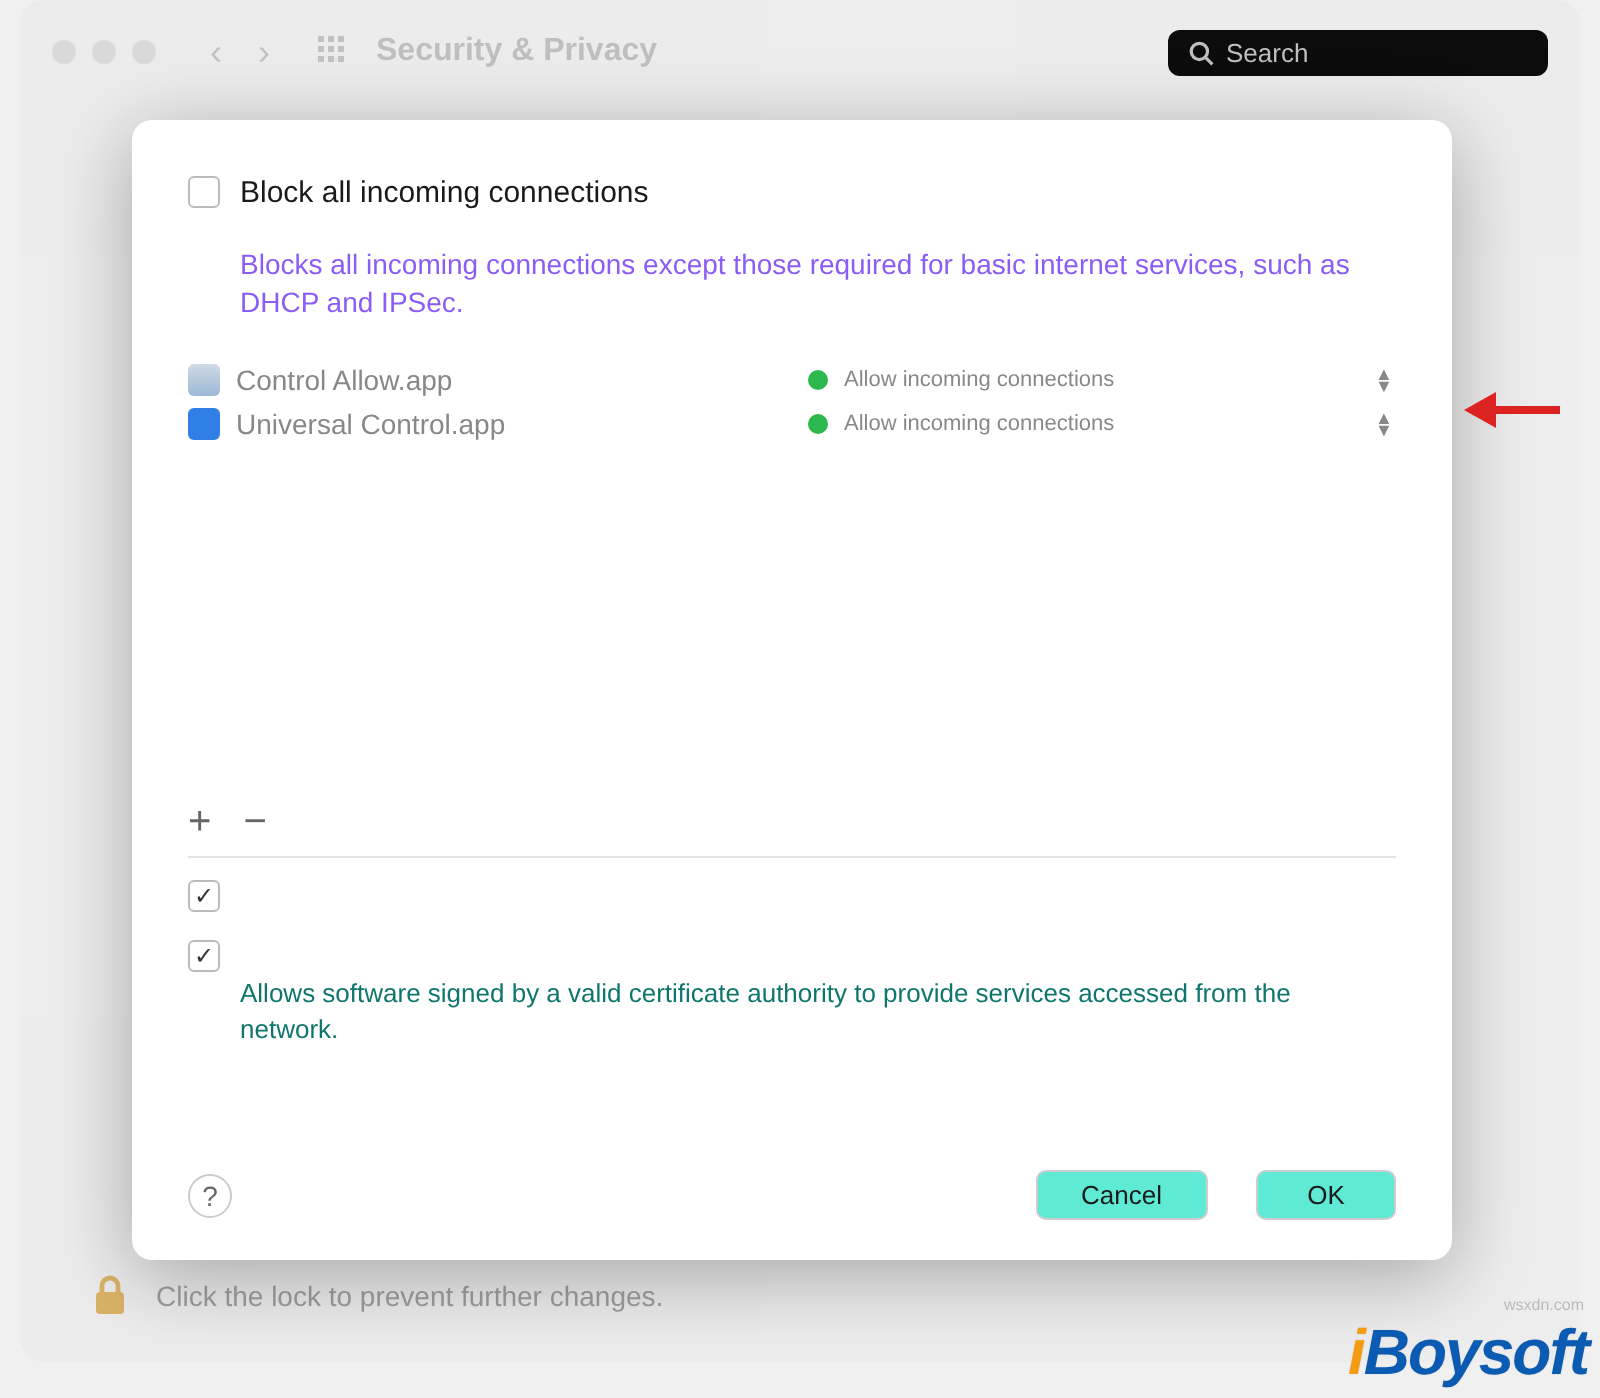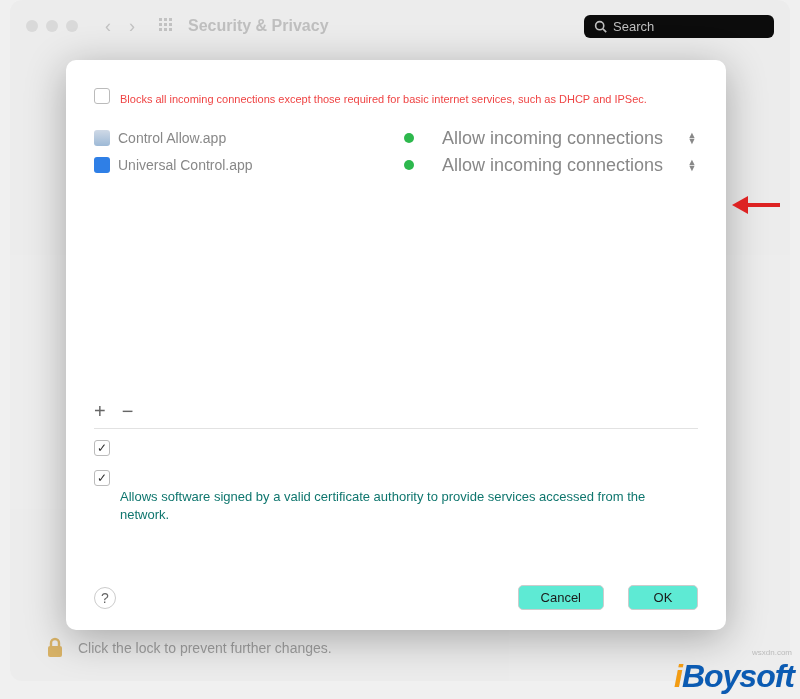--- a/index.html
+++ b/index.html
@@ -49,31 +49,31 @@
 
   .checkbox {
     width: 16px; height: 16px; border: 1px solid #bbb; border-radius: 3px;
     display: inline-flex; align-items: center; justify-content: center;
     background: #fff; flex-shrink: 0;
   }
   .checkbox.checked::after { content: "✓"; font-size: 12px; color: #333; }
 
   .row { display: flex; align-items: flex-start; gap: 10px; }
   .block-label { font-size: 15px; }
-  .desc { color: #ef4444; font-size: 11px; margin-top: 4px; line-height: 1.35; }
+  .desc { color: #8b5cf6; font-size: 14px; margin-top: 18px; line-height: 1.35; }
 
   .app-list { margin-top: 18px; }
   .app-row {
     display: flex; align-items: center; gap: 8px;
     padding: 3px 0; color: #888;
   }
   .app-icon { width: 16px; height: 16px; border-radius: 3px; flex-shrink: 0; }
   .app-name { flex: 0 0 278px; font-size: 14px; }
   .status-dot { width: 10px; height: 10px; border-radius: 50%; background: #2db84d; flex-shrink: 0; }
-  .status-text { flex: 1; font-size: 18px; margin-left: 20px; }
+  .status-text { flex: 1; font-size: 11px; }
   .stepper { width: 12px; color: #888; font-size: 9px; line-height: 6px; text-align: center; }
 
   .arrow {
     position: absolute; left: 732px; top: 196px;
     display: flex; align-items: center;
   }
   .arrow-line { width: 32px; height: 4px; background: #d22; }
   .arrow-head {
     width: 0; height: 0;
     border-top: 9px solid transparent;
@@ -164,20 +164,21 @@
     </svg>
     <span>Click the lock to prevent further changes.</span>
   </div>
 </div>
 
 <div class="sheet">
 
   <div class="row">
     <span class="checkbox"></span>
     <div>
+      <div class="block-label">Block all incoming connections</div>
       <div class="desc">Blocks all incoming connections except those required for basic internet services, such as DHCP and IPSec.</div>
     </div>
   </div>
 
   <div class="app-list">
     <div class="app-row">
       <div class="app-icon" style="background:linear-gradient(#cfd9e6,#9db9d6);"></div>
       <div class="app-name">Control Allow.app</div>
       <div class="status-dot"></div>
       <div class="status-text">Allow incoming connections</div>

